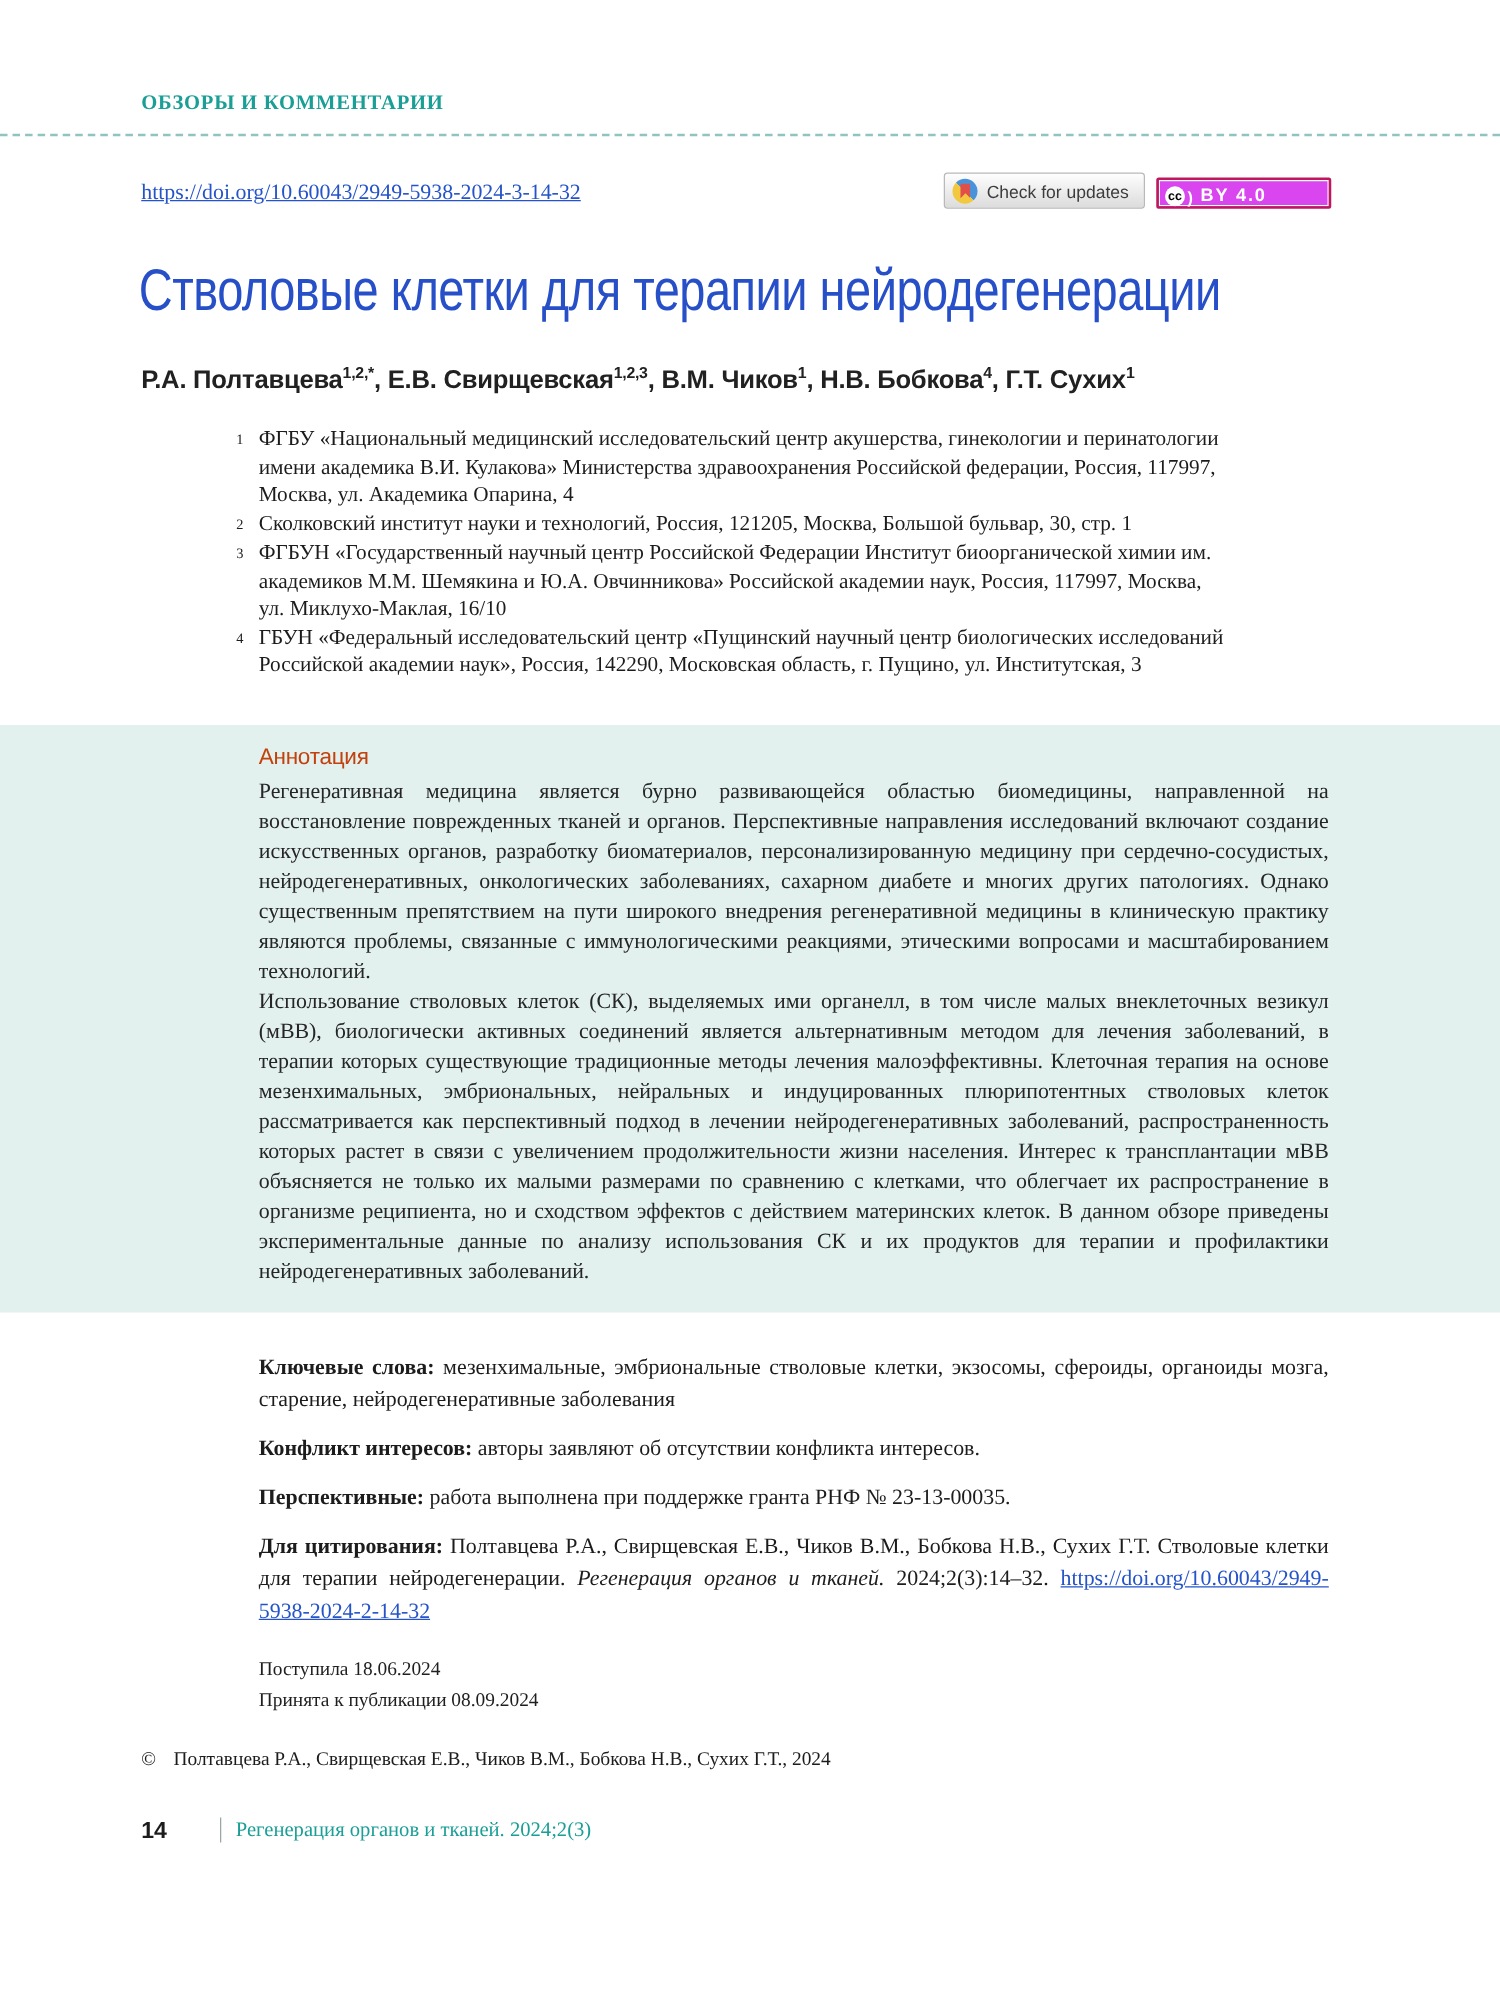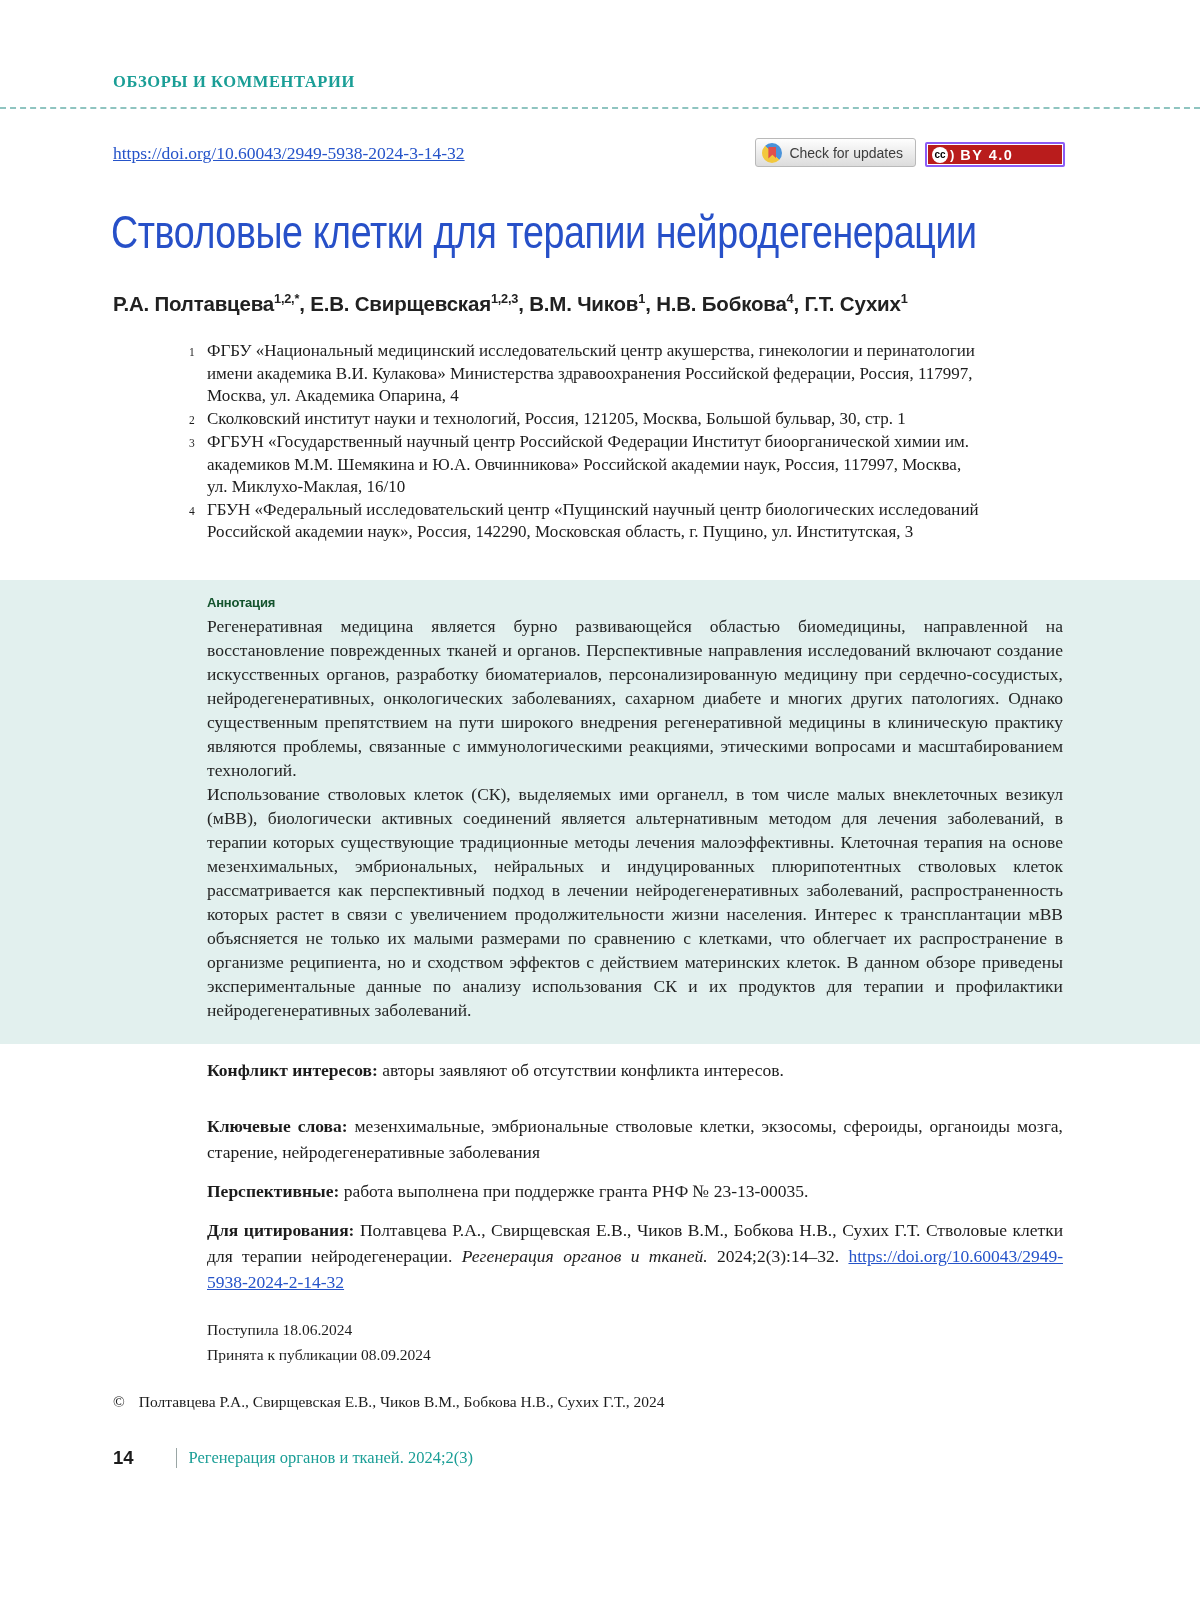--- a/index.html
+++ b/index.html
@@ -69,26 +69,26 @@
   }
   .crossmark .bookmark {
     position: absolute;
     left: 6px; top: 4px;
     width: 8px; height: 12px;
     background: #e14f4b;
     clip-path: polygon(0 0, 100% 0, 100% 100%, 50% 68%, 0 100%);
   }
   .cc-badge {
     display: inline-flex;
-    align-items: center;
+    align-items: flex-end;
     gap: 6px;
     height: 25px;
     padding: 0 14px 0 5px;
-    background: #b91c1c;
-    border: 2px solid #8b5cf6;
+    background: #d946ef;
+    border: 2px solid #be185d;
     box-shadow: inset 0 0 0 1px #ffffff;
     border-radius: 2px;
     cursor: pointer;
     text-decoration: none;
     min-width: 140px;
   }
   .cc-circle {
     width: 16px; height: 16px;
     border-radius: 50%;
     background: #ffffff;
@@ -152,23 +152,23 @@
   }
   .correspondence .marker { font-size: 13px; vertical-align: 1px; margin-right: 4px; }
   
   .abstract {
     margin-top: 36px;
     background: #e2f0ee;
     padding: 15px 137px 22px 207px;
   }
   .abstract h2 {
     font-family: "Liberation Sans", sans-serif;
-    font-size: 13px;
-    font-weight: bold;
-    color: #14532d;
+    font-size: 18px;
+    font-weight: normal;
+    color: #c2410c;
     margin-bottom: 4px;
     letter-spacing: -0.2px;
   }
   .abstract p {
     font-size: 17.5px;
     line-height: 24px;
     text-align: justify;
     color: #252525;
   }
   
@@ -266,23 +266,23 @@
     </li>
   </ol>
 
 
   <section class="abstract">
     <h2>Аннотация</h2>
     <p>Регенеративная медицина является бурно развивающейся областью биомедицины, направленной на восстановление поврежденных тканей и органов. Перспективные направления исследований включают создание искусственных органов, разработку биоматериалов, персонализированную медицину при сердечно-сосудистых, нейродегенеративных, онкологических заболеваниях, сахарном диабете и многих других патологиях. Однако существенным препятствием на пути широкого внедрения регенеративной медицины в клиническую практику являются проблемы, связанные с иммунологическими реакциями, этическими вопросами и масштабированием технологий.</p>
     <p>Использование стволовых клеток (СК), выделяемых ими органелл, в том числе малых внеклеточных везикул (мВВ), биологически активных соединений является альтернативным методом для лечения заболеваний, в терапии которых существующие традиционные методы лечения малоэффективны. Клеточная терапия на основе мезенхимальных, эмбриональных, нейральных и индуцированных плюрипотентных стволовых клеток рассматривается как перспективный подход в лечении нейродегенеративных заболеваний, распространенность которых растет в связи с увеличением продолжительности жизни населения. Интерес к трансплантации мВВ объясняется не только их малыми размерами по сравнению с клетками, что облегчает их распространение в организме реципиента, но и сходством эффектов с действием материнских клеток. В данном обзоре приведены экспериментальные данные по анализу использования СК и их продуктов для терапии и профилактики нейродегенеративных заболеваний.</p>
   </section>
 
+  <p class="meta first"><b>Ключевые слова:</b><span> мезенхимальные, эмбриональные стволовые клетки, экзосомы, сфероиды, органоиды мозга, старение, нейродегенеративные заболевания</span></p>
+
   <p class="meta"><b>Конфликт интересов:</b><span> авторы заявляют об отсутствии конфликта интересов.</span></p>
-
-  <p class="meta first"><b>Ключевые слова:</b><span> мезенхимальные, эмбриональные стволовые клетки, экзосомы, сфероиды, органоиды мозга, старение, нейродегенеративные заболевания</span></p>
 
   <p class="meta"><b>Перспективные:</b><span> работа выполнена при поддержке гранта РНФ № 23-13-00035.</span></p>
 
   <p class="meta"><b>Для цитирования:</b><span> Полтавцева Р.А., Свирщевская Е.В., Чиков В.М., Бобкова Н.В., Сухих Г.Т. Стволовые клетки для терапии нейродегенерации. </span><i>Регенерация органов и тканей.</i><span> 2024;2(3):14–32. </span><a class="link-blue">https://doi.org/10.60043/2949-5938-2024-2-14-32</a></p>
 
   <div class="dates">
     <div>Поступила 18.06.2024</div>
     <div>Принята к публикации 08.09.2024</div>
   </div>
 

